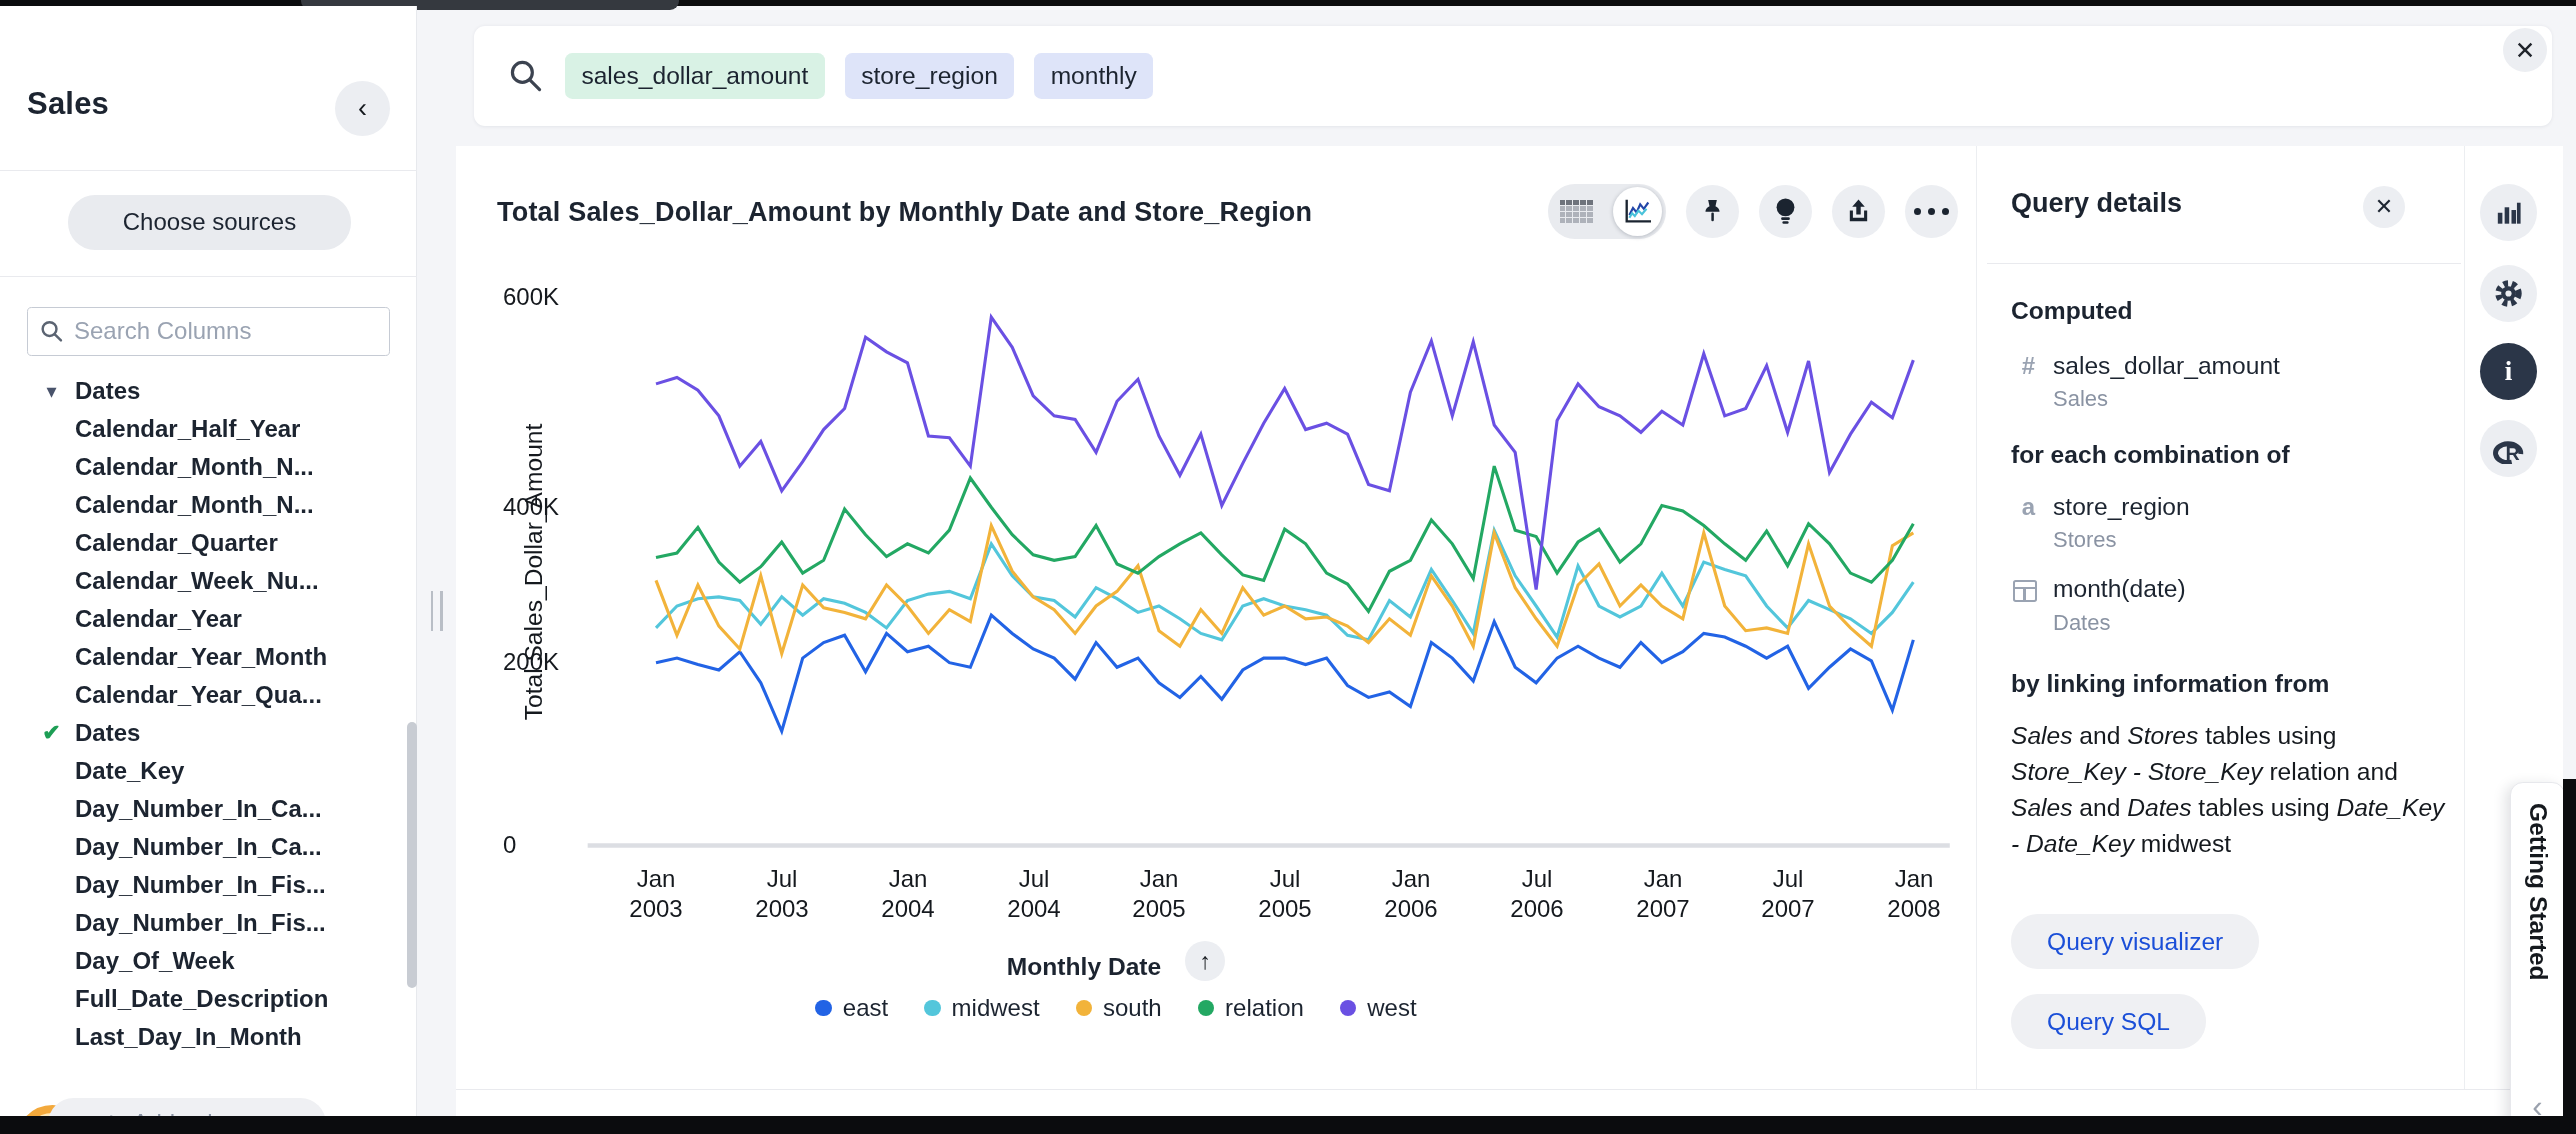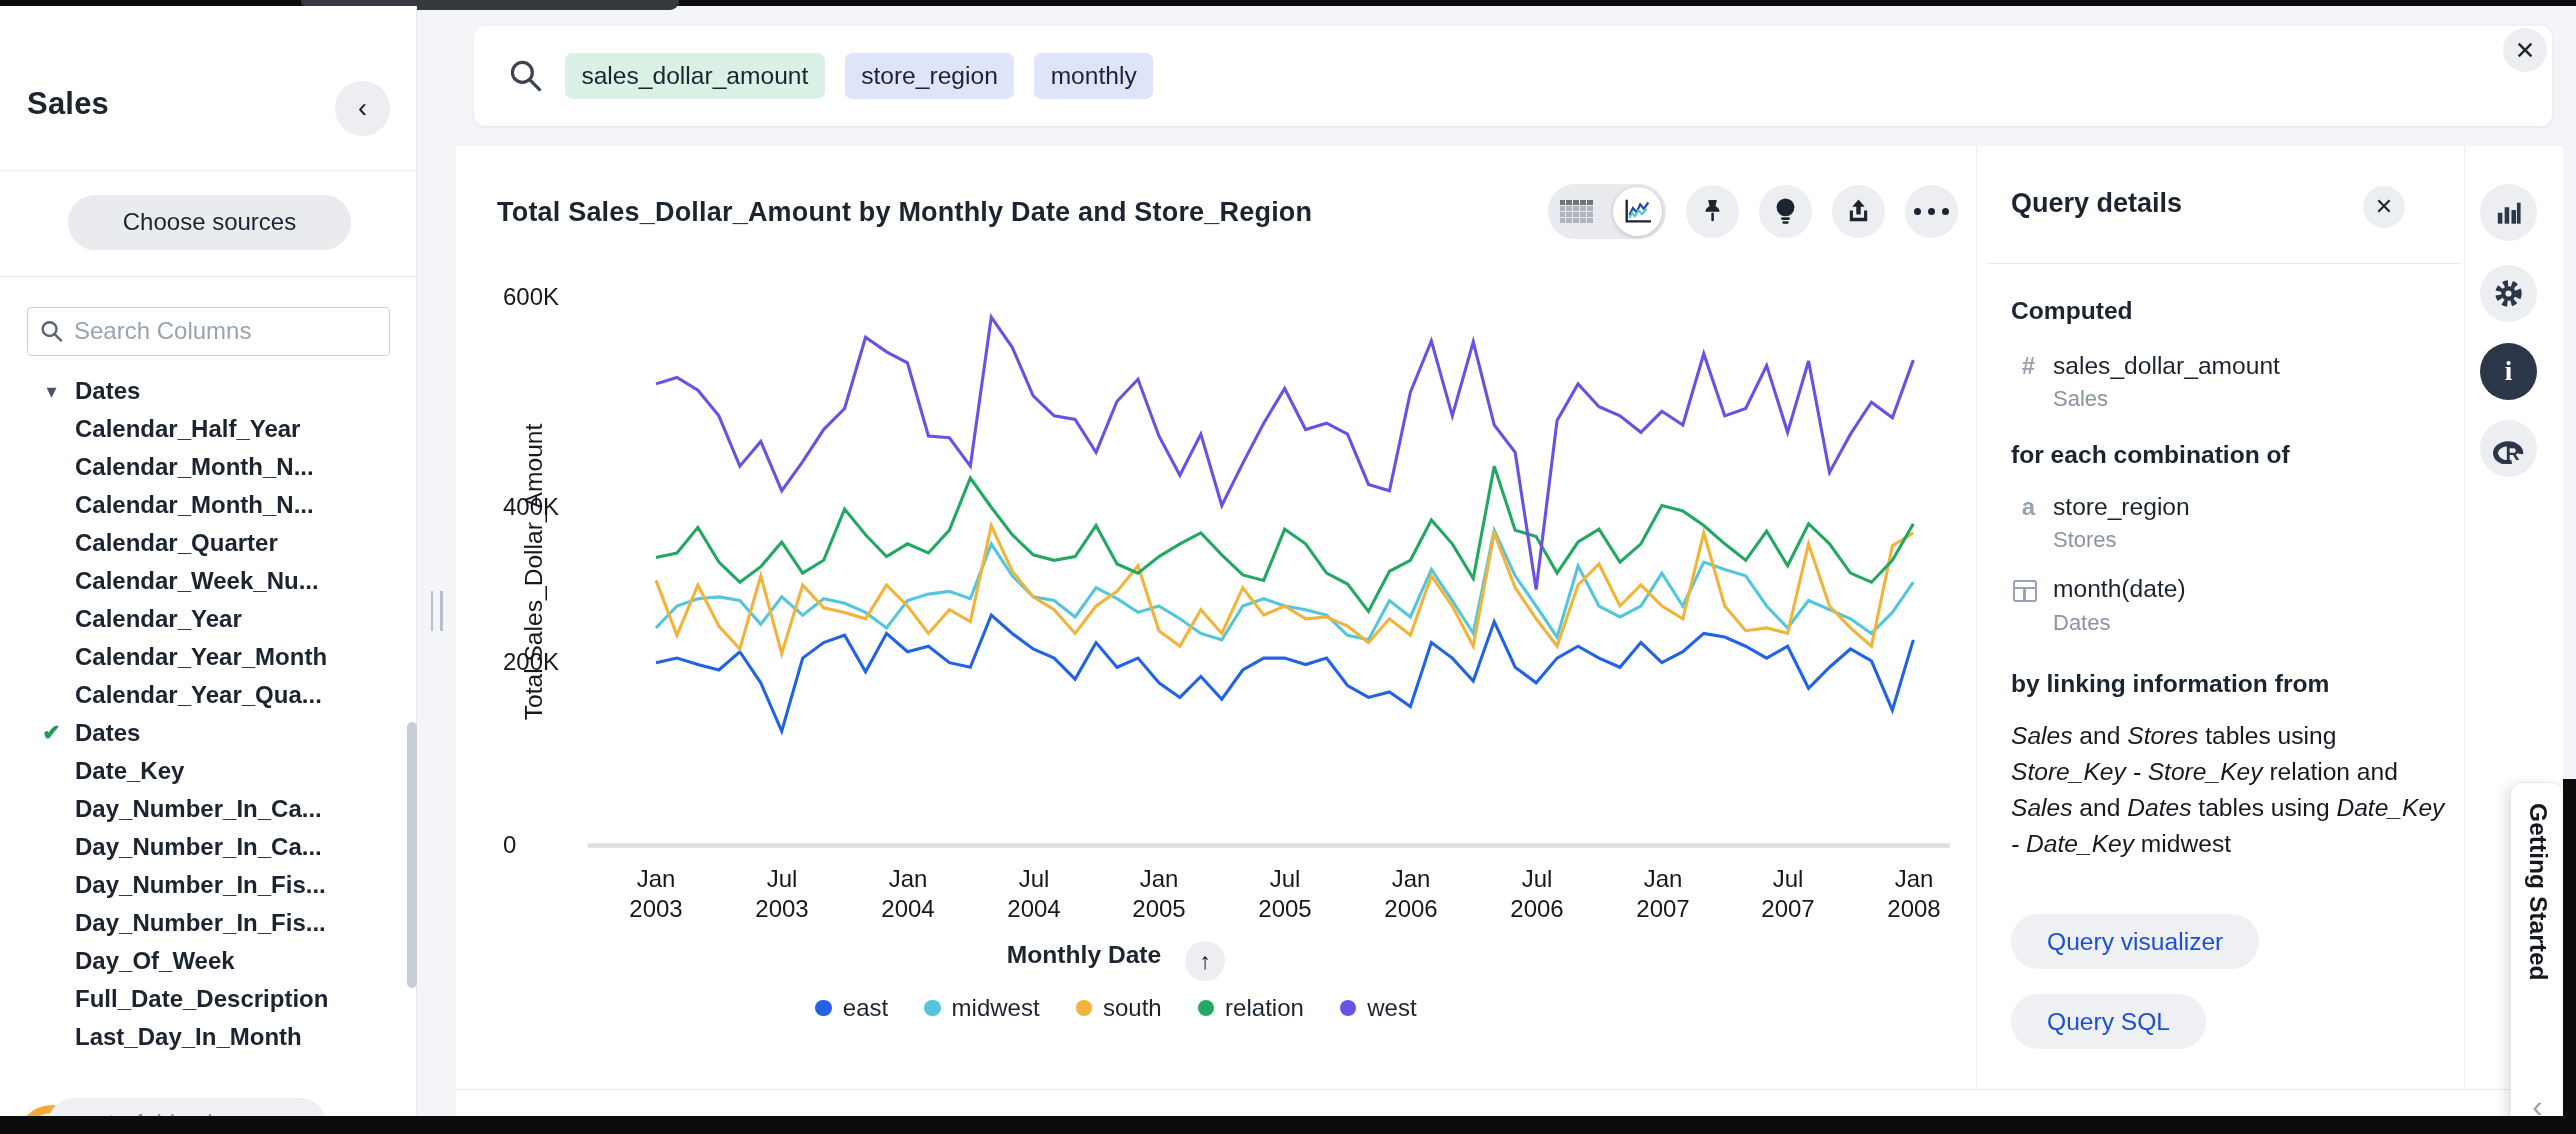--- a/index.html
+++ b/index.html
@@ -59,21 +59,21 @@
   .tbl-ico b { background:#AEB2BA; } .tbl-ico b.hd { background:#6E737C; }
   .tool { width:53px; height:53px; }
   .dots { display:flex; gap:6.4px; } .dots u { width:7.3px; height:7.3px; background:#1B2430; border-radius:50%; }
 
   
   .yaxis-title { left:490px; top:307px; width:88px; height:529px; display:flex; align-items:center; justify-content:center; }
   .yaxis-title span { transform:rotate(-90deg); white-space:nowrap; font-size:24.6px; font-weight:500; color:#15191E; }
   .ylab { position:absolute; width:100px; text-align:left; font-size:24px; color:#15191E; }
   .xtick { position:absolute; width:100px; text-align:center; font-size:24px; color:#15191E; line-height:30px; }
   .legend-wrap { left:583px; top:941px; width:1066px; display:flex; flex-direction:column; align-items:center; gap:12.8px; }
-  .xaxis-name { display:flex; align-items:flex-start; gap:24px; font-size:24.6px; font-weight:600; }
+  .xaxis-name { display:flex; align-items:flex-end; gap:24px; font-size:24.6px; font-weight:600; }
   .sort-btn { width:40px; height:40px; font-size:23px; font-weight:bold; color:#15191E; }
   .legend { display:flex; gap:36px; align-items:center; }
   .leg-item { display:flex; align-items:center; gap:11px; font-size:24px; cursor:pointer; }
   .leg-dot { width:16.4px; height:16.4px; border-radius:50%; }
 
   
   .qd-title { left:2011px; top:188px; font-size:27px; font-weight:600; }
   .qd-close { left:2363px; top:186px; width:42px; height:42px; font-size:22px; }
   .qd-h { position:absolute; left:2011px; font-size:24.6px; font-weight:bold; }
   .qd-ico { position:absolute; left:2013px; width:31px; text-align:center; font-size:24px; color:#9AA3B2; font-weight:bold; }

